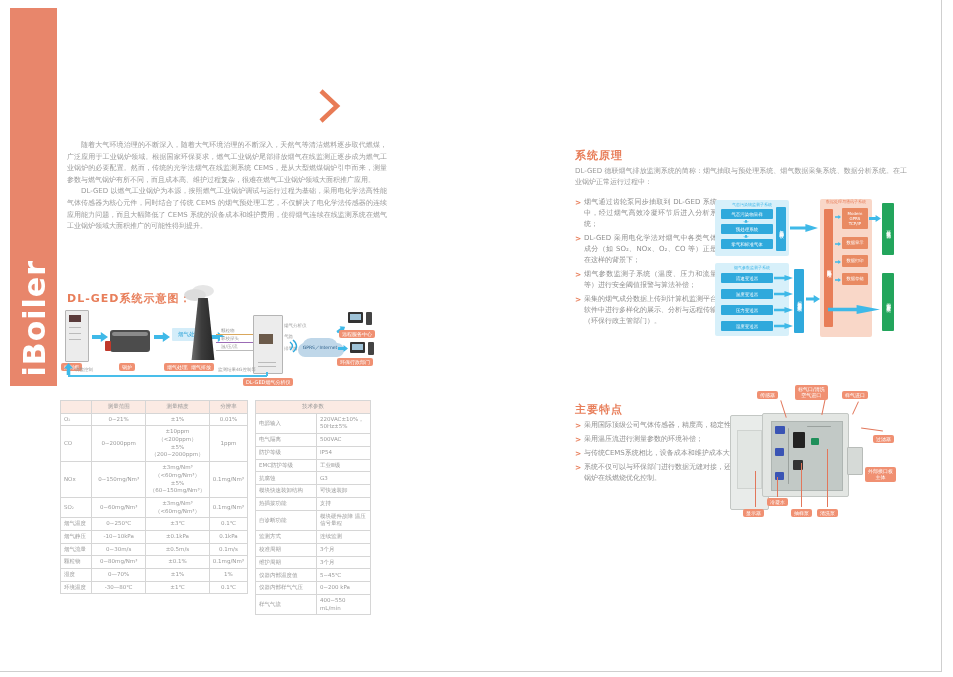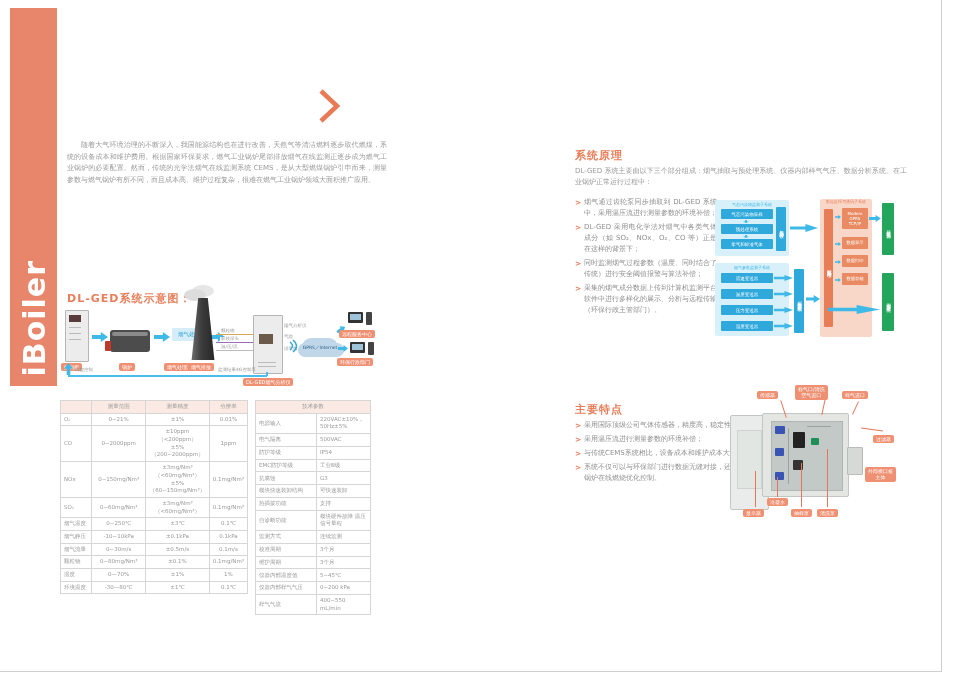--- a/index.html
+++ b/index.html
@@ -117,21 +117,22 @@
 
   <div class="brand">
     <span>iBoiler</span>
   </div>
 
   <svg class="chev" width="24" height="36" viewBox="0 0 24 36">
     <polyline points="3,3 19,18 3,33" fill="none" stroke="#E87B55" stroke-width="4.5"></polyline>
   </svg>
 
   <div class="intro">
-    <p>随着大气环境治理的不断深入，我国能源结构也在进行改善，天然气等清洁燃料逐步取代燃煤，系统的设备成本和维护费用。根据国家环保要求，燃气工业锅炉尾部排放烟气在线监测正逐步成为燃气工业锅炉的必要配置。然而，传统的光学法烟气在线监测系统 CEMS，是从大型燃煤锅炉引申而来，测量参数与燃气锅炉有所不同，而且成本高、维护过程复杂，很难在燃气工业锅炉领域大面积推广应用。</p>
+    <p>随着大气环境治理的不断深入，随着大气环境治理的不断深入，天然气等清洁燃料逐步取代燃煤，广泛应用于工业锅炉领域。根据国家环保要求，燃气工业锅炉尾部排放烟气在线监测正逐步成为燃气工业锅炉的必要配置。然而，传统的光学法烟气在线监测系统 CEMS，是从大型燃煤锅炉引申而来，测量参数与燃气锅炉有所不同，而且成本高、维护过程复杂，很难在燃气工业锅炉领域大面积推广应用。</p>
+    <p>DL-GED 以燃气工业锅炉为本源，按照燃气工业锅炉调试与运行过程为基础，采用电化学法高性能气体传感器为核心元件，同时结合了传统 CEMS 的烟气预处理工艺，不仅解决了电化学法传感器的连续应用能力问题，而且大幅降低了 CEMS 系统的设备成本和维护费用，使得烟气连续在线监测系统在燃气工业锅炉领域大面积推广的可能性得到提升。</p>
   </div>
 
   <div class="sec-h" style="left:67px;top:291px;">DL-GED系统示意图：</div>
 
   <div class="diag">
     <div class="cab" style="left:5px;top:20px;width:22px;height:50px;">
       <span class="scr"></span>
       <span class="dot" style="top:16px;"></span>
       <span class="dot" style="top:22px;"></span>
       <span class="dot" style="top:28px;"></span>
@@ -371,36 +372,36 @@
         </tr>
 
         <tr>
           <td style="width:54px;">样气气流</td>
           <td>400~550 mL/min</td>
         </tr>
       </tbody>
   </table>
 
   <div class="sec-h" style="left:575px;top:148px;">系统原理</div>
-  <div class="pr-intro">DL-GED 系统主要由以下三个部分组成：烟气抽取与预处理系统、仪器内部样气气压、数据分析系统。在工业锅炉正常运行过程中：</div>
+  <div class="pr-intro">DL-GED 德联烟气排放监测系统的简称：烟气抽取与预处理系统、烟气数据采集系统、数据分析系统。在工业锅炉正常运行过程中：</div>
   <div class="blist" style="left:575px;top:197px;width:142px;">
 
       <div class="b">
         <span class="mk">&gt;</span>
-        <span>烟气通过齿轮泵同步抽取到 DL-GED 系统中，采用温压流进行测量参数的环境补偿；</span>
+        <span>烟气通过齿轮泵同步抽取到 DL-GED 系统中，经过烟气高效冷凝环节后进入分析系统；</span>
       </div>
 
       <div class="b">
         <span class="mk">&gt;</span>
         <span>DL-GED 采用电化学法对烟气中各类气体成分（如 SO₂、NOx、O₂、CO 等）正是在这样的背景下；</span>
       </div>
 
       <div class="b">
         <span class="mk">&gt;</span>
-        <span>同时监测烟气过程参数（温度、同时结合了传统）进行安全阈值报警与算法补偿；</span>
+        <span>烟气参数监测子系统（温度、压力和流量等）进行安全阈值报警与算法补偿；</span>
       </div>
 
       <div class="b">
         <span class="mk">&gt;</span>
         <span>采集的烟气成分数据上传到计算机监测平台软件中进行多样化的展示、分析与远程传输（环保行政主管部门）。</span>
       </div>
     </div>
 
   <div class="fc">
 

